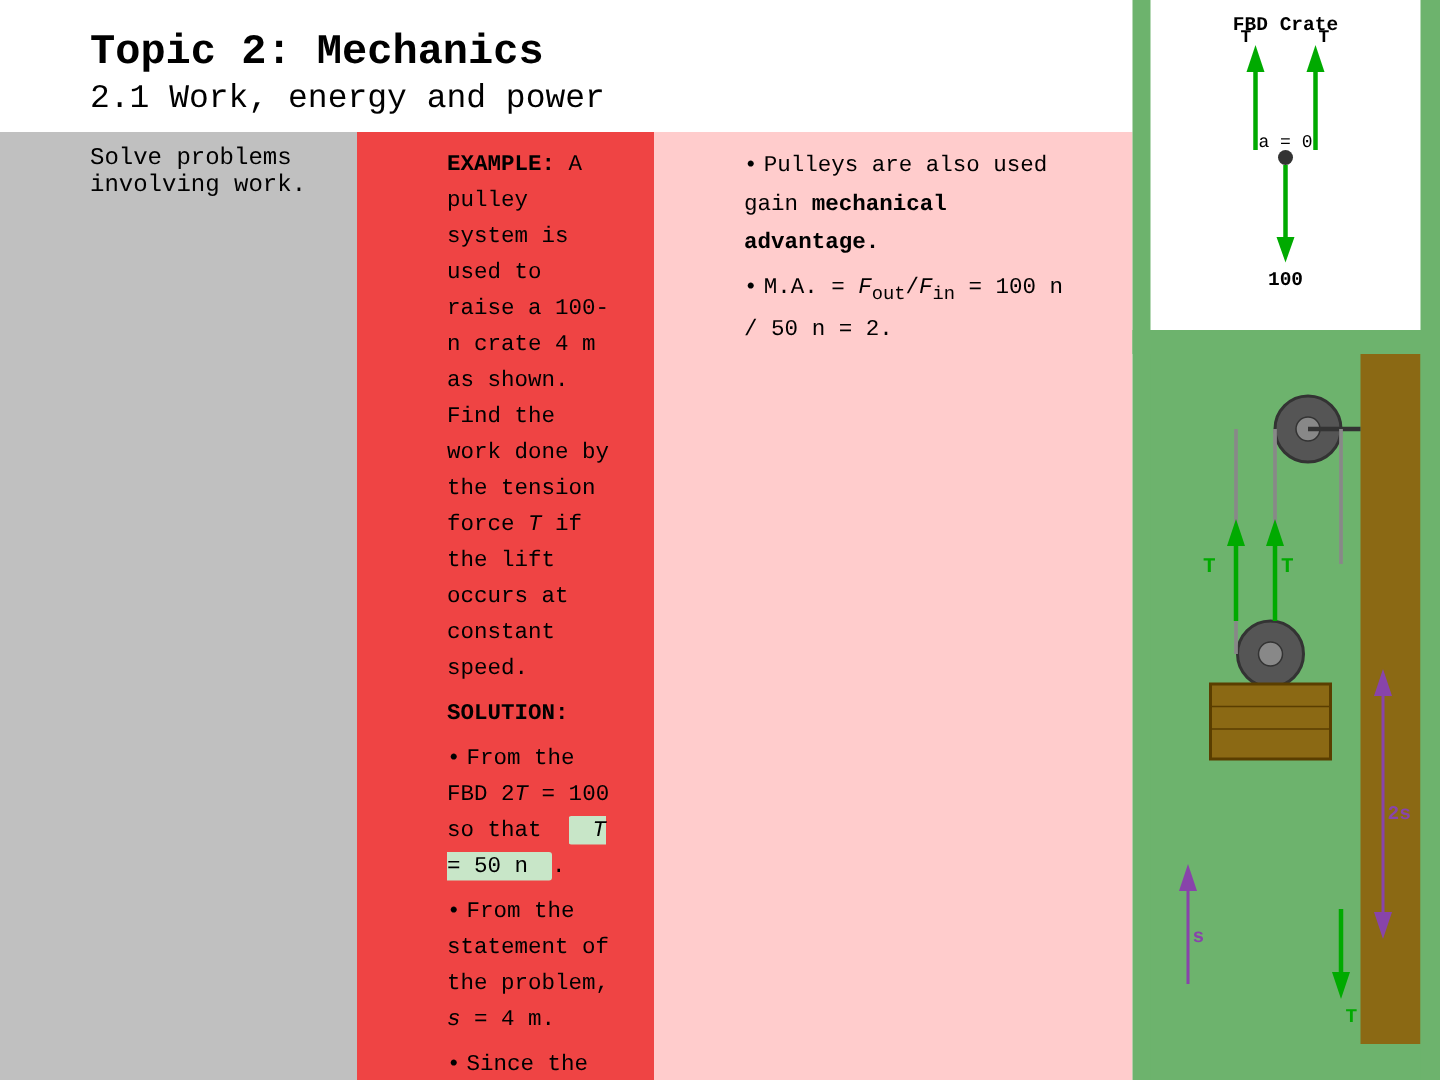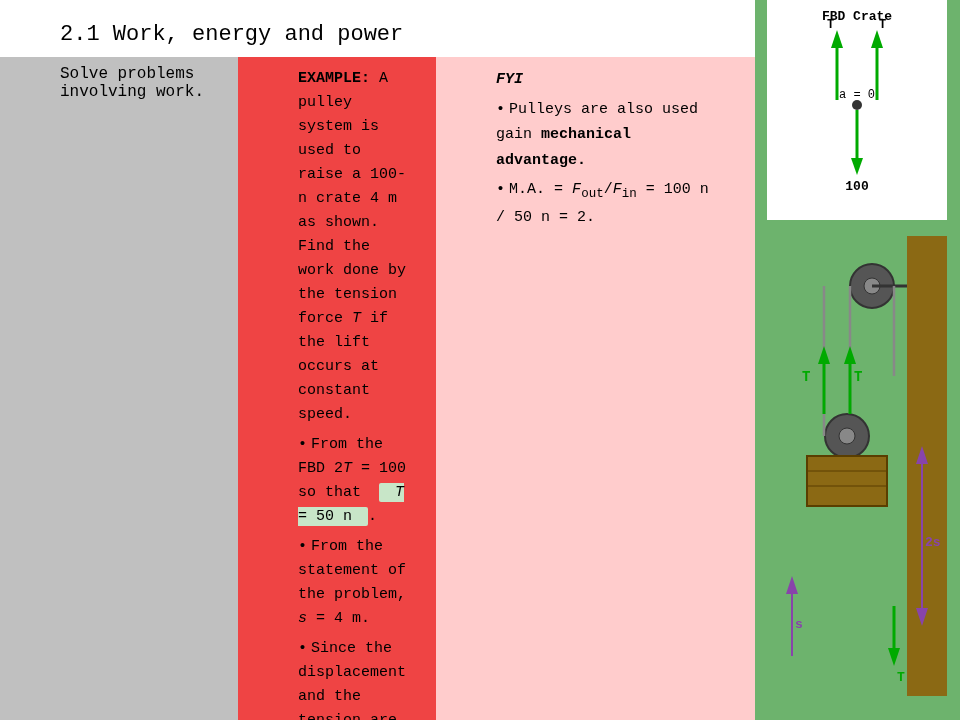--- a/index.html
+++ b/index.html
@@ -127,41 +127,42 @@
 
   </style>
 </head>
 <body>
 
 <div class="main-container">
 
   <div class="left-panel">
 
     <div class="title-section">
+      <div class="title-main">Topic 2: Mechanics</div>
       <div class="title-sub">2.1 Work, energy and power</div>
     </div>
 
     <div class="content-area">
 
       <div class="objective-bar">
         <span>Solve problems involving work.</span>
       </div>
 
       <div class="example-box">
         <p>
           <span class="example-label">EXAMPLE:</span>
           <span> A pulley system is used to raise a 100-n crate 4 m as shown. Find the work done by the tension force <em>T</em> if the lift occurs at constant speed.</span>
         </p>
+        <p><span class="example-label">SOLUTION:</span></p>
         <p class="bullet-item">From the FBD 2<em>T</em> = 100 so that &nbsp;<span class="highlight-box"><em>T</em> = 50 n</span>.</p>
         <p class="bullet-item">From the statement of the problem, <em>s</em> = 4 m.</p>
         <p class="bullet-item">Since the displacement and the tension are parallel, θ = 9°.</p>
       </div>
 
       <div class="fyi-box">
-        <div class="fyi-title">FYI</div>
         <p class="bullet-item">Pulleys are also used gain <strong>mechanical advantage.</strong></p>
         <p class="bullet-item">M.A. = <em>F</em><sub>out</sub>/<em>F</em><sub>in</sub> = 100 n / 50 n = 2.</p>
       </div>
 
     </div>
   </div>
 
   <div class="right-panel">
 
     <svg width="180" height="220" style="background:#fff;">

